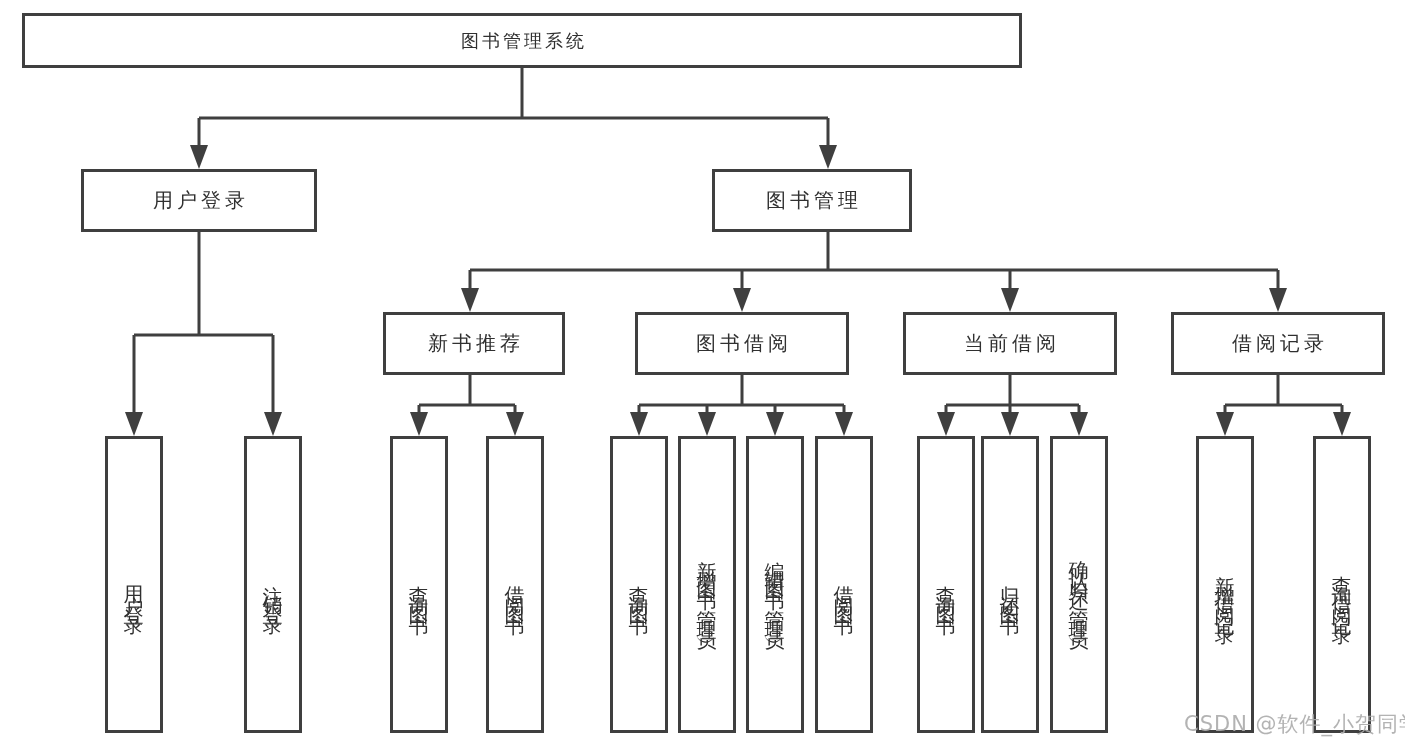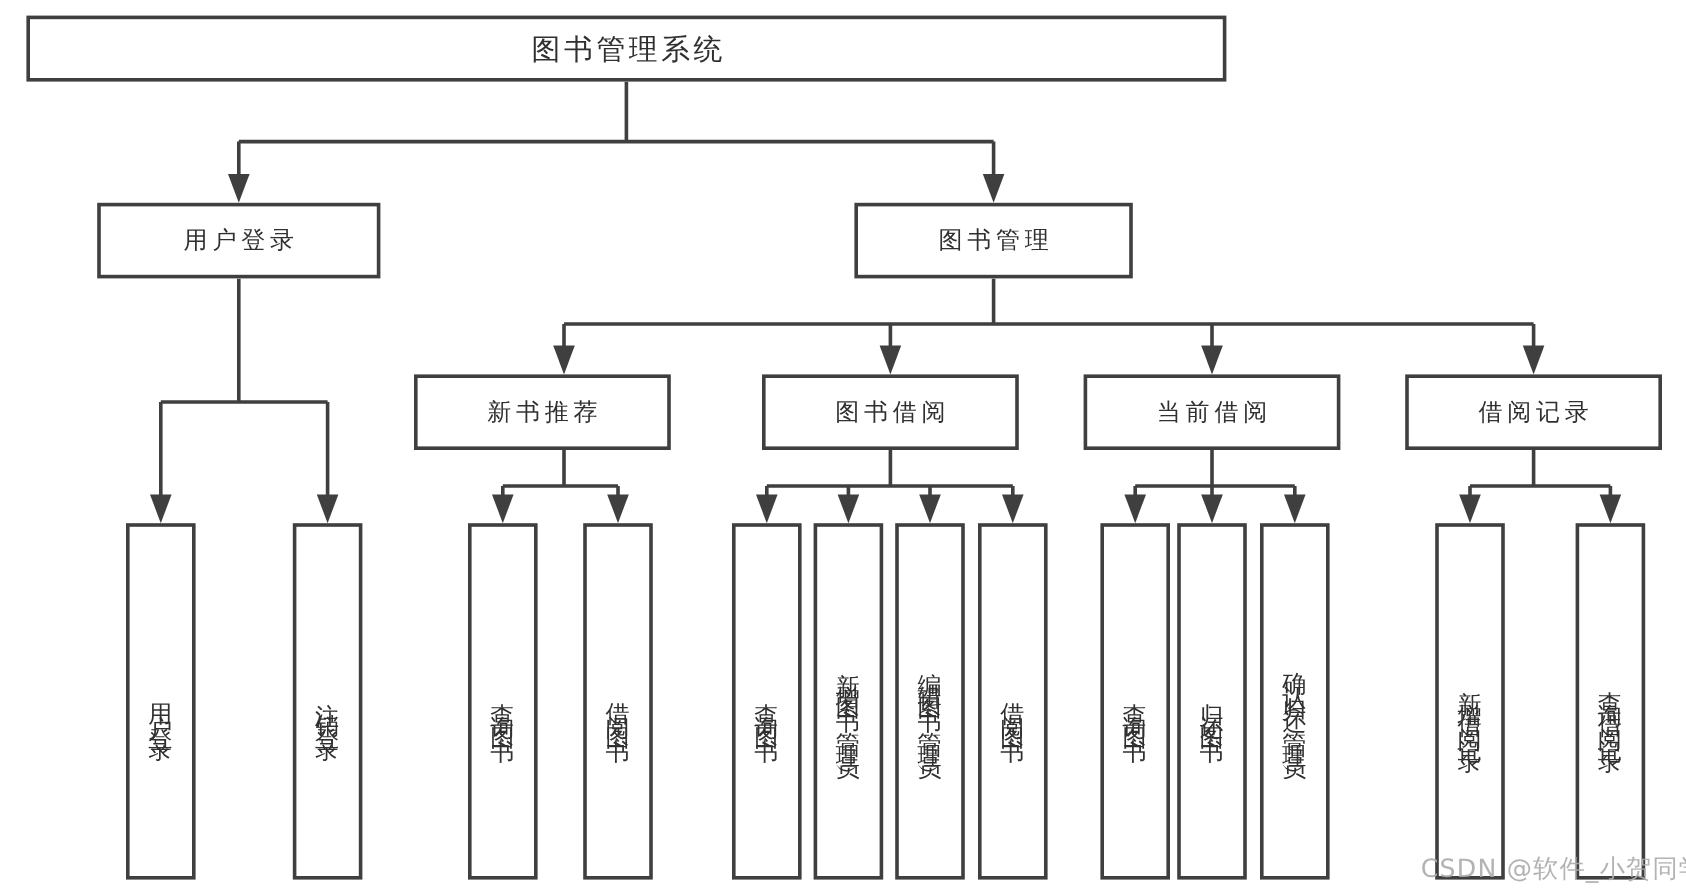--- a/index.html
+++ b/index.html
@@ -33,21 +33,21 @@
     justify-content: center;
     color: #303030;
   }
   .h-node .label {
     font-size: 20px;
     letter-spacing: 4px;
     white-space: nowrap;
     transform: translateX(2px); 
   }
   .root-node .label {
-    font-size: 24px;
+    font-size: 18px;
     letter-spacing: 3px;
   }
   .v-node .label {
     writing-mode: vertical-rl;
     text-orientation: mixed;
     font-size: 20px;
     letter-spacing: 10px;
     line-height: 1;
     transform: translateY(5px); 
     white-space: nowrap;
@@ -101,25 +101,25 @@
     </g>
   </svg>
 
   <div class="node h-node root-node" style="left:22px; top:13px; width:1000px; height:55px;">
     <span class="label">图书管理系统</span>
   </div>
 
   <div class="node h-node" style="left:81px; top:169px; width:236px; height:63px;">
     <span class="label">用户登录</span>
   </div>
-  <div class="node h-node" style="left:712px; top:169px; width:232px; height:63px;">
+  <div class="node h-node" style="left:712px; top:169px; width:200px; height:63px;">
     <span class="label">图书管理</span>
   </div>
 
-  <div class="node h-node" style="left:345px; top:312px; width:214px; height:63px;">
+  <div class="node h-node" style="left:383px; top:312px; width:182px; height:63px;">
     <span class="label">新书推荐</span>
   </div>
   <div class="node h-node" style="left:903px; top:312px; width:214px; height:63px;">
     <span class="label">当前借阅</span>
   </div>
   <div class="node h-node" style="left:635px; top:312px; width:214px; height:63px;">
     <span class="label">图书借阅</span>
   </div>
   <div class="node h-node" style="left:1171px; top:312px; width:214px; height:63px;">
     <span class="label">借阅记录</span>

